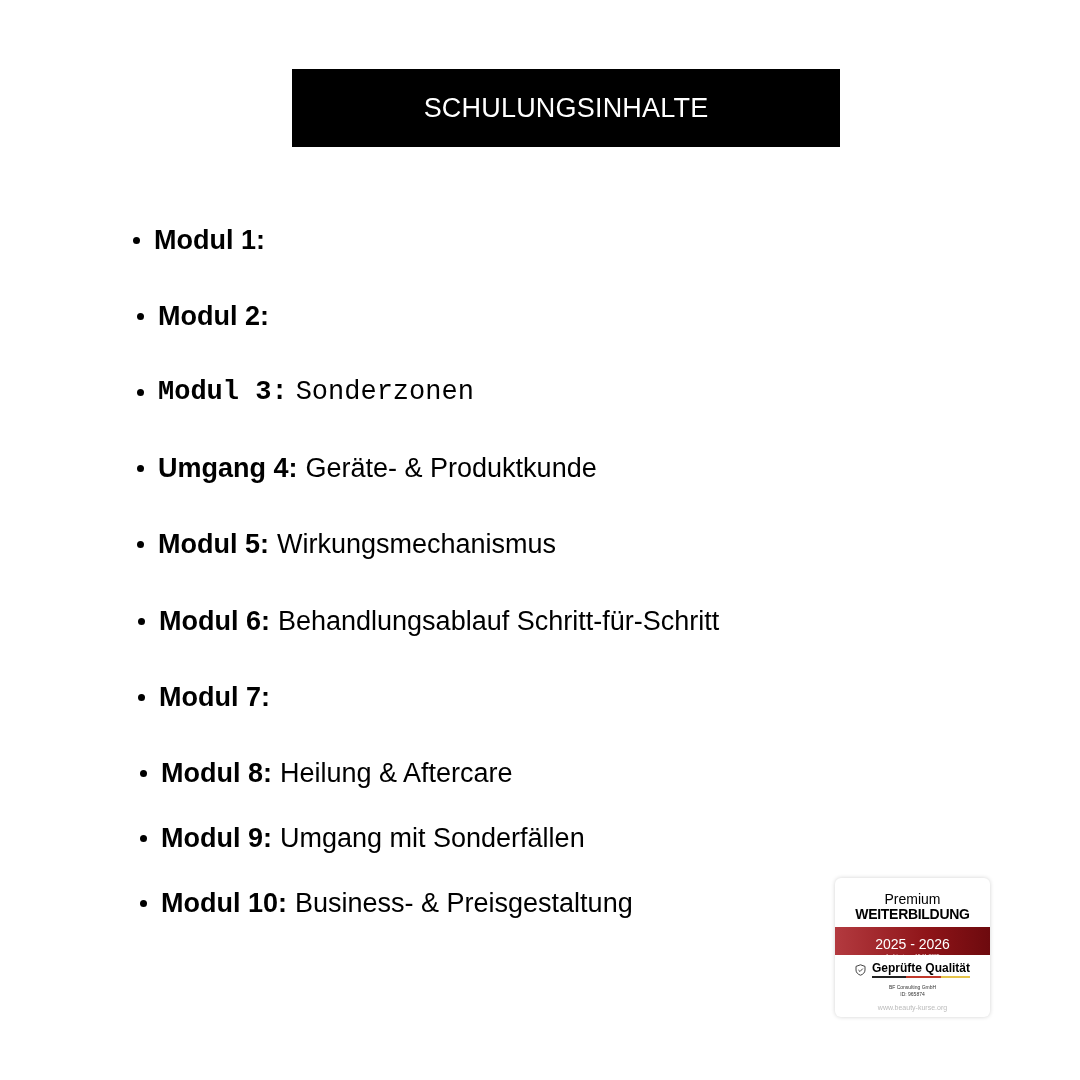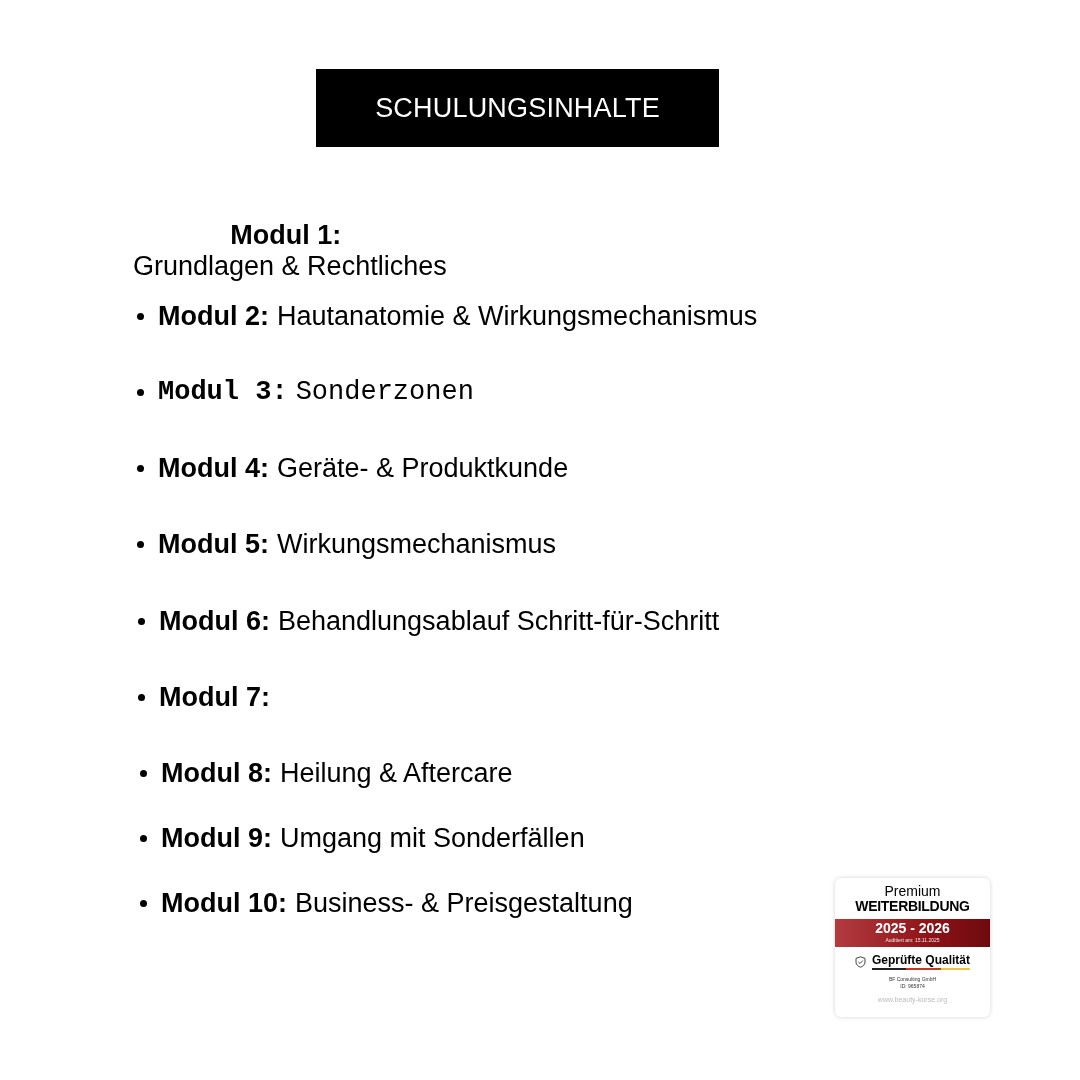--- a/index.html
+++ b/index.html
@@ -1,76 +1,74 @@
 <!DOCTYPE html>
 <html><head>
 <meta charset="utf-8">
 <style>
   html, body { margin: 0; padding: 0; }
   body {
     width: 1080px; height: 1080px; background: #ffffff; position: relative; overflow: hidden;
     font-family: "Liberation Sans", "DejaVu Sans", sans-serif; color: #000;
   }
   .title-box {
-    position: absolute; left: 316px; top: 69px; width: 403px; height: 78px;
+    position: absolute; left: 292px; top: 69px; width: 548px; height: 78px;
     background: #000; display: flex; align-items: center; justify-content: center;
   }
   .title-box span { color: #fff; font-size: 27px; letter-spacing: 0.2px; }
   .item {
     position: absolute; display: flex; align-items: center; font-size: 27px; white-space: nowrap;
     height: 40px;
   }
   .bullet { display: inline-block; width: 7px; height: 7px; border-radius: 50%; background: #000; margin-right: 14px; }
   .item b { font-weight: bold; margin-right: 8px; }
 
   .badge {
     position: absolute; left: 835px; top: 878px; width: 155px; height: 139px;
     background: #fff; border-radius: 6px;
     box-shadow: 0 0 4px rgba(0,0,0,0.18);
     overflow: hidden; text-align: center;
   }
-  .badge .premium { margin-top: 6px; font-size: 14px; line-height: 15px; }
+  .badge .premium { margin-top: 14px; font-size: 14px; line-height: 15px; }
   .badge .weiter { font-size: 14px; font-weight: bold; line-height: 15px; letter-spacing: -0.3px; }
   .badge .band {
     margin-top: 5px; height: 28px;
     background: linear-gradient(90deg, #b33a3f 0%, #8e1418 60%, #6d0a0e 100%);
     color: #fff;
   }
-  .badge .years { font-size: 14px; font-weight: bold; line-height: 18px; padding-top: 0; }
+  .badge .years { font-size: 14px; font-weight: normal; line-height: 18px; padding-top: 8px; }
   .badge .audit { font-size: 5px; line-height: 6px; opacity: 0.9; }
   .badge .quality { margin-top: 6px; display: flex; align-items: center; justify-content: center; gap: 6px; font-size: 12px; font-weight: bold; }
   .badge .quality-text { border-bottom: 2px solid; border-image: linear-gradient(90deg,#222 0%,#222 35%,#c0392b 35%,#c0392b 70%,#e6c34a 70%) 1; padding-bottom: 1px; }
   .badge .company { font-size: 5px; line-height: 7px; margin-top: 6px; color: #333; }
   .badge .url { font-size: 7px; color: #bbb; margin-top: 6px; }
 </style>
 </head>
 <body>
 
 <div class="title-box">
   <span>SCHULUNGSINHALTE</span>
 </div>
 
-<div class="item" style="left:133px; top:220px;flex-direction:column;">
+<div class="item" style="left:133px; top:220px;">
   <span class="bullet"></span>
   <b>Modul 1:</b>
-  <span>Grundlagen &amp; Rechtliches</span>
 </div>
 <div class="item" style="left:137px; top:296px;">
   <span class="bullet"></span>
   <b>Modul 2:</b>
-  <span>Hautanatomie &amp; Wirkungsmechanismus</span>
 </div>
 <div class="item" style="left:137px; top:372px;font-family:Liberation Mono, monospace;">
   <span class="bullet"></span>
   <b>Modul 3:</b>
   <span>Sonderzonen</span>
 </div>
 <div class="item" style="left:137px; top:448px;">
   <span class="bullet"></span>
-  <b>Modul 4:</b>
+  <b>Umgang 4:</b>
   <span>Geräte- &amp; Produktkunde</span>
 </div>
 <div class="item" style="left:137px; top:524px;">
   <span class="bullet"></span>
   <b>Modul 5:</b>
   <span>Wirkungsmechanismus</span>
 </div>
 <div class="item" style="left:138px; top:601px;">
   <span class="bullet"></span>
   <b>Modul 6:</b>

